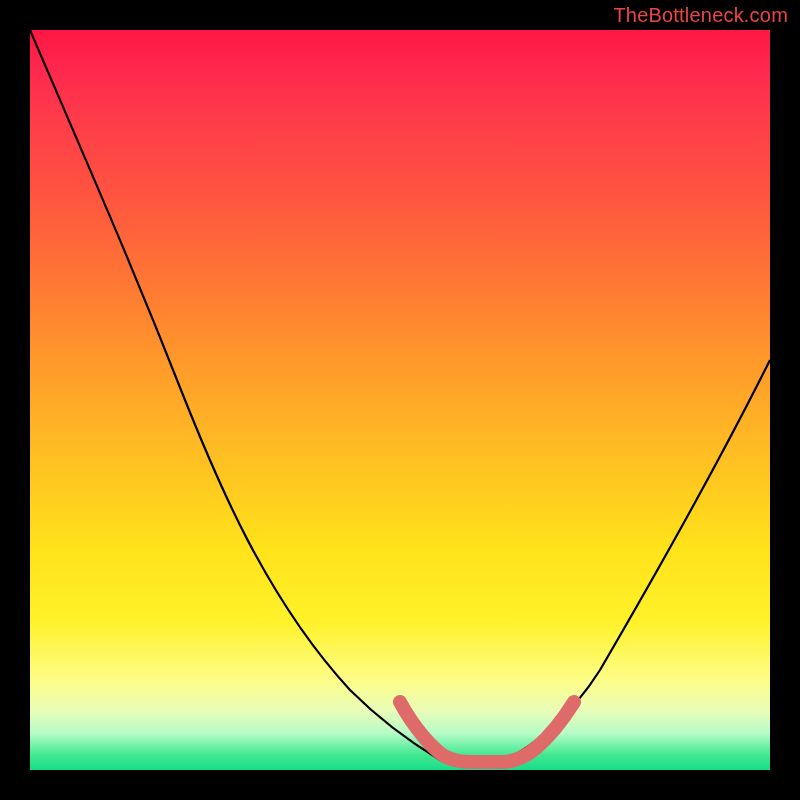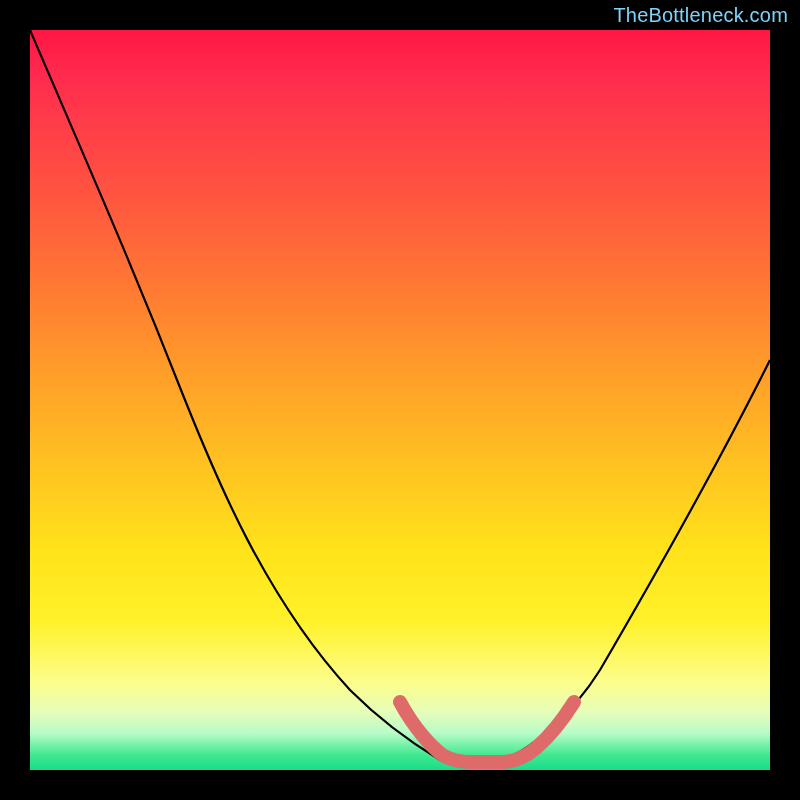--- a/index.html
+++ b/index.html
@@ -49,21 +49,21 @@
     );
   }
   .svg-overlay {
     position: absolute;
     inset: 0;
   }
   .watermark {
     position: absolute;
     top: 4px;
     right: 12px;
-    color: #7dd3fc;
+    color: #ef4444;
     font-size: 20px;
     font-weight: 500;
     letter-spacing: 0.2px;
     user-select: none;
     pointer-events: none;
   }
 </style>
 </head>
 <body>
 

